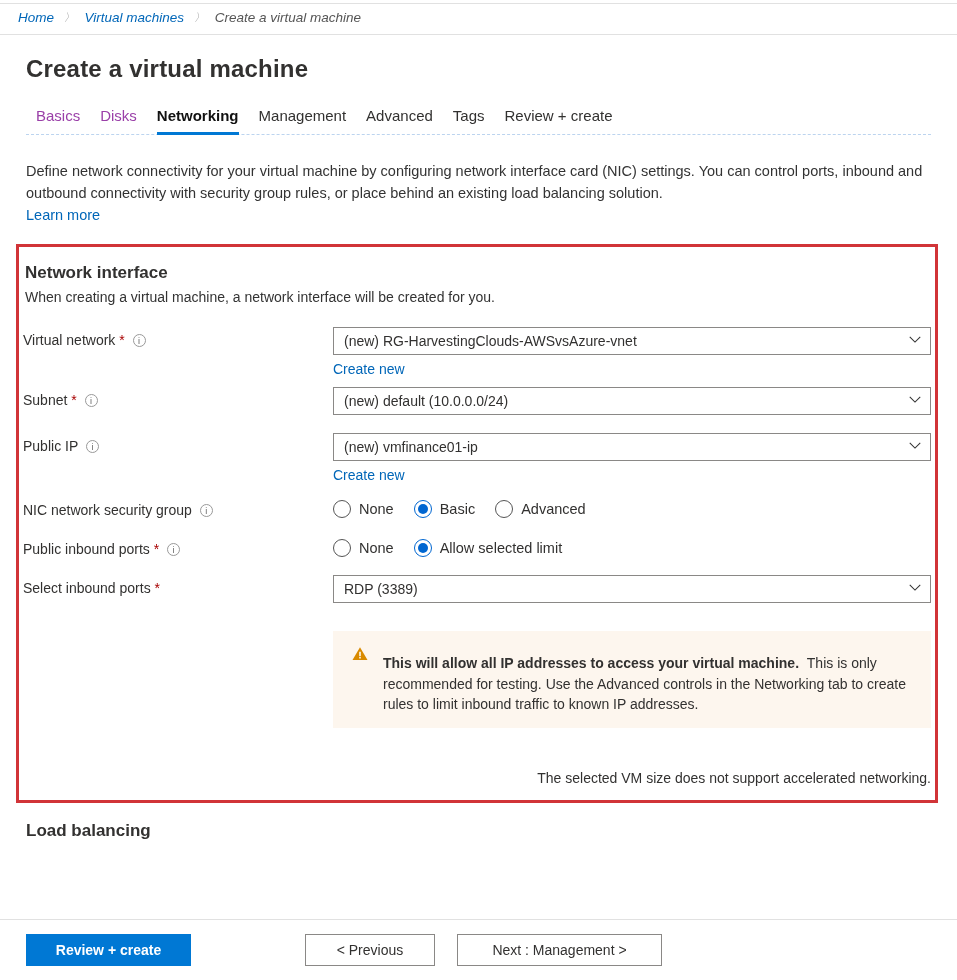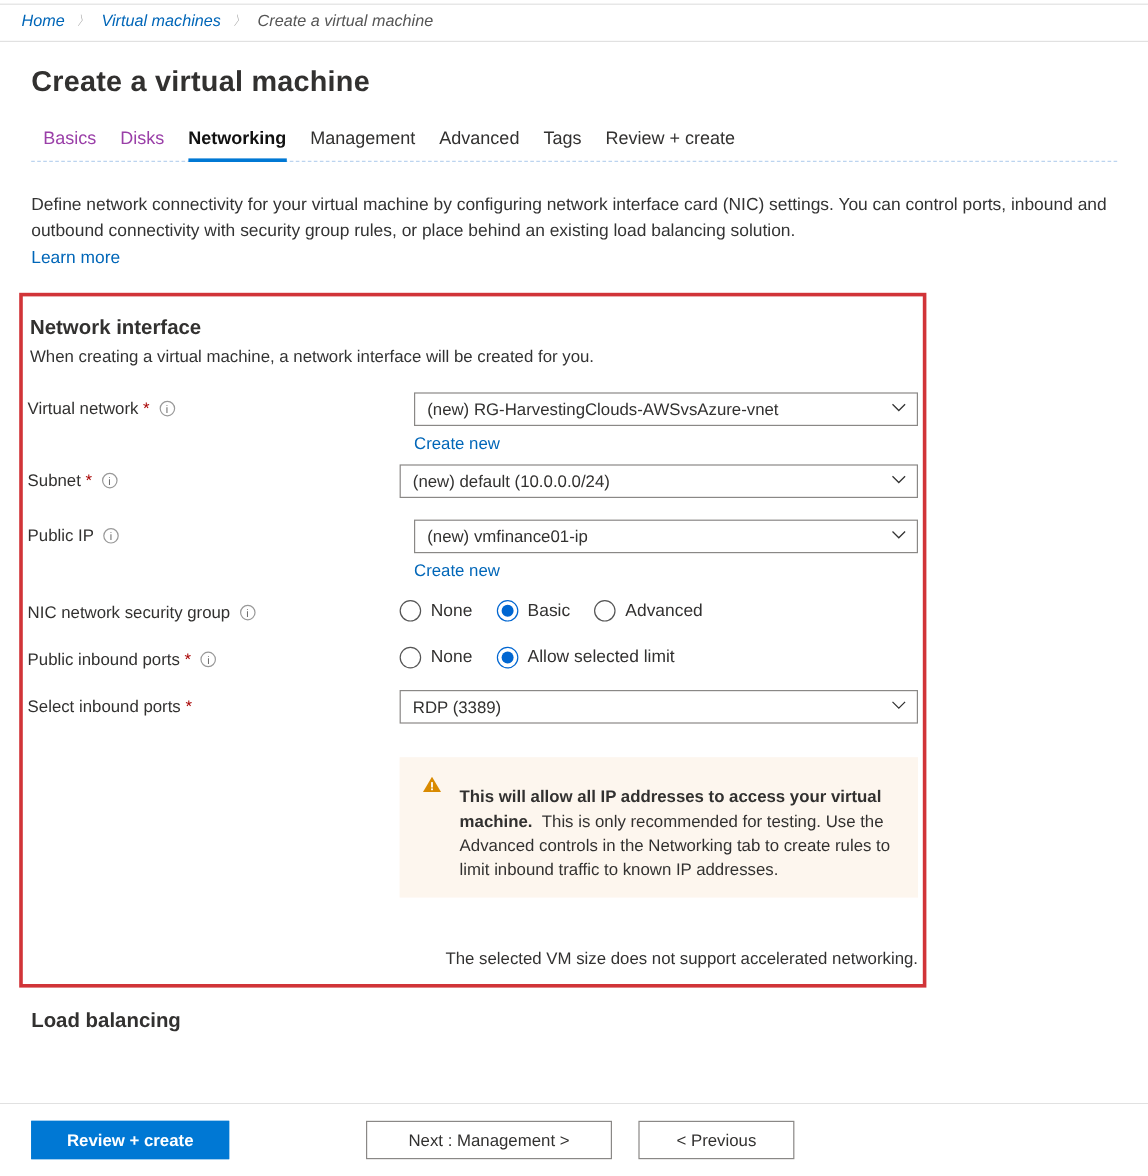--- a/index.html
+++ b/index.html
@@ -59,35 +59,35 @@
 
   .intro { font-size: 14.5px; color:#333; line-height: 1.5; }
   .intro a { color:#0066b8; text-decoration:none; }
 
   .redbox {
     border: 3px solid #d13438;
     margin-top: 18px;
     padding: 12px 4px 14px 4px;
     position: relative;
     left: -10px;
-    width: 756px;
+    width: 922px;
   }
   .section-title {
     font-size: 17px;
     font-weight: 600;
     margin: 4px 0 4px 2px;
   }
   .section-sub { margin: 6px 0 22px 2px; color:#333; }
 
   .form-row {
     display: flex;
     align-items: flex-start;
     margin-bottom: 18px;
   }
-  .form-row.small-gap { margin-bottom: 10px; gap: 12px; }
+  .form-row.small-gap { margin-bottom: 10px; }
   .form-label {
     width: 310px;
     flex-shrink: 0;
     padding-top: 5px;
     font-size: 14px;
   }
   .req { color:#a80000; }
   .info-icon {
     display:inline-block;
     width:13px; height:13px;
@@ -352,15 +352,15 @@
 
     <div class="hint-right">The selected VM size does not support accelerated networking.</div>
   </div>
 
   <div class="load-title">Load balancing</div>
 </div>
 
 <div class="footer">
   <div class="btn primary">Review + create</div>
   <div class="footer-gap"></div>
+  <div class="btn secondary">&lt; Previous</div>
   <div class="btn secondary" style="min-width:205px">Next : Management &gt;</div>
-  <div class="btn secondary">&lt; Previous</div>
 </div>
 
 </body></html>

